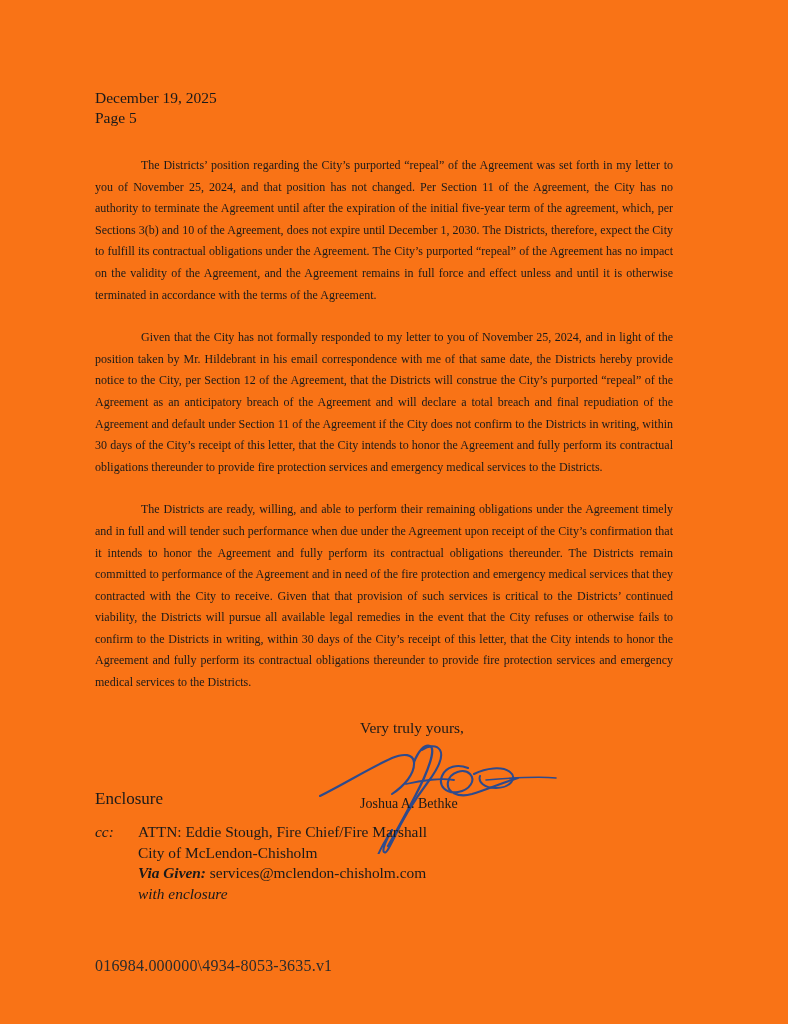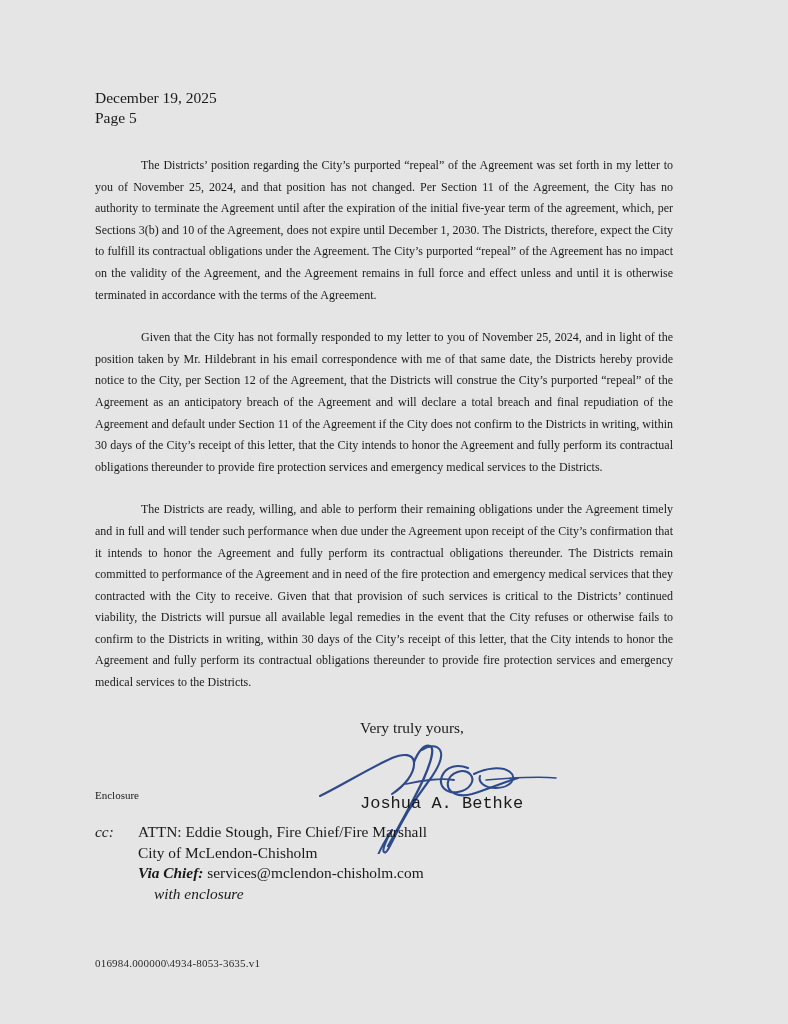--- a/index.html
+++ b/index.html
@@ -4,21 +4,21 @@
 <style>
   html, body {
     margin: 0;
     padding: 0;
     background: #ffffff;
   }
   .page {
     position: relative;
     width: 788px;
     height: 1024px;
-    background: #e5e5e5;
+    background: #f97316;
     overflow: hidden;
     font-family: "Liberation Serif", "DejaVu Serif", serif;
     color: #1a1a1a;
   }
 
   
   .letter-header {
     position: absolute;
     left: 95px;
     top: 88px;
@@ -65,57 +65,56 @@
     top: -4px;
     width: 250px;
     height: 120px;
     pointer-events: none;
   }
   .signer-name {
     position: absolute;
     left: 0px;
     top: 76px;
     white-space: nowrap;
-    font-size: 17px;
-    font-family: Liberation Mono, monospace;
+    font-size: 14px;
   }
 
   
   .enclosure {
     position: absolute;
     left: 95px;
     top: 789px;
-    font-size: 11px;
+    font-size: 17px;
   }
   .cc-block {
     position: absolute;
     left: 95px;
     top: 822px;
     font-size: 15.4px;
     line-height: 20.6px;
   }
   .cc-row { display: flex; }
   .cc-label {
     width: 43px;
     flex: 0 0 43px;
     font-style: italic;
   }
   .cc-lines > div { white-space: nowrap; }
   .via-email-label {
     font-weight: bold;
     font-style: italic;
   }
-  .with-enclosure { font-style: italic; margin-left: 16px; }
+  .with-enclosure { font-style: italic; }
 
   
   .doc-footer {
     position: absolute;
     left: 95px;
     top: 957px;
-    font-size: 11px;
+    font-size: 16px;
     color: #2b2b2b;
     letter-spacing: 0.2px;
   }
 </style>
 </head>
 <body>
 
 <div class="page">
 
   <div class="letter-header">
@@ -152,21 +151,21 @@
 
   <div class="enclosure">Enclosure</div>
 
   <div class="cc-block">
     <div class="cc-row">
       <div class="cc-label">cc:</div>
       <div class="cc-lines">
         <div>ATTN: Eddie Stough, Fire Chief/Fire Marshall</div>
         <div>City of McLendon-Chisholm</div>
         <div>
-          <span class="via-email-label">Via Chief:</span>
+          <span class="via-email-label">Via Given:</span>
           <span>services@mclendon-chisholm.com</span>
         </div>
         <div class="with-enclosure">with enclosure</div>
       </div>
     </div>
   </div>
 
   <div class="doc-footer">016984.000000\4934-8053-3635.v1</div>
 
 </div>

